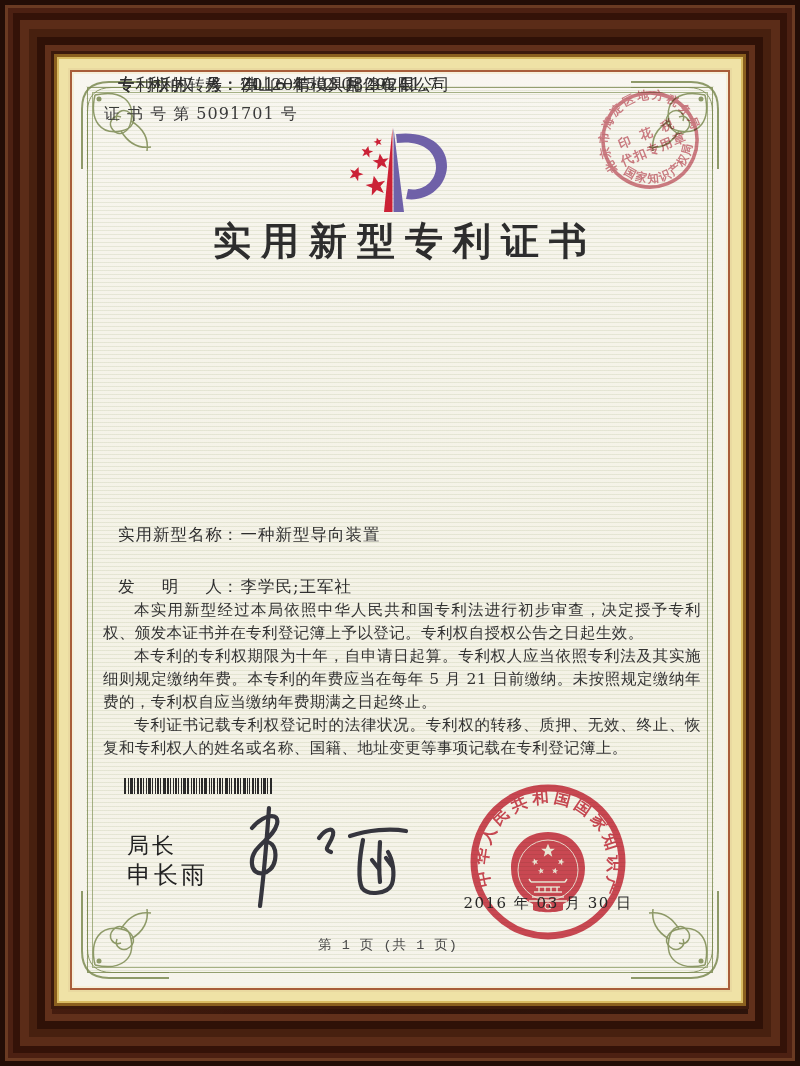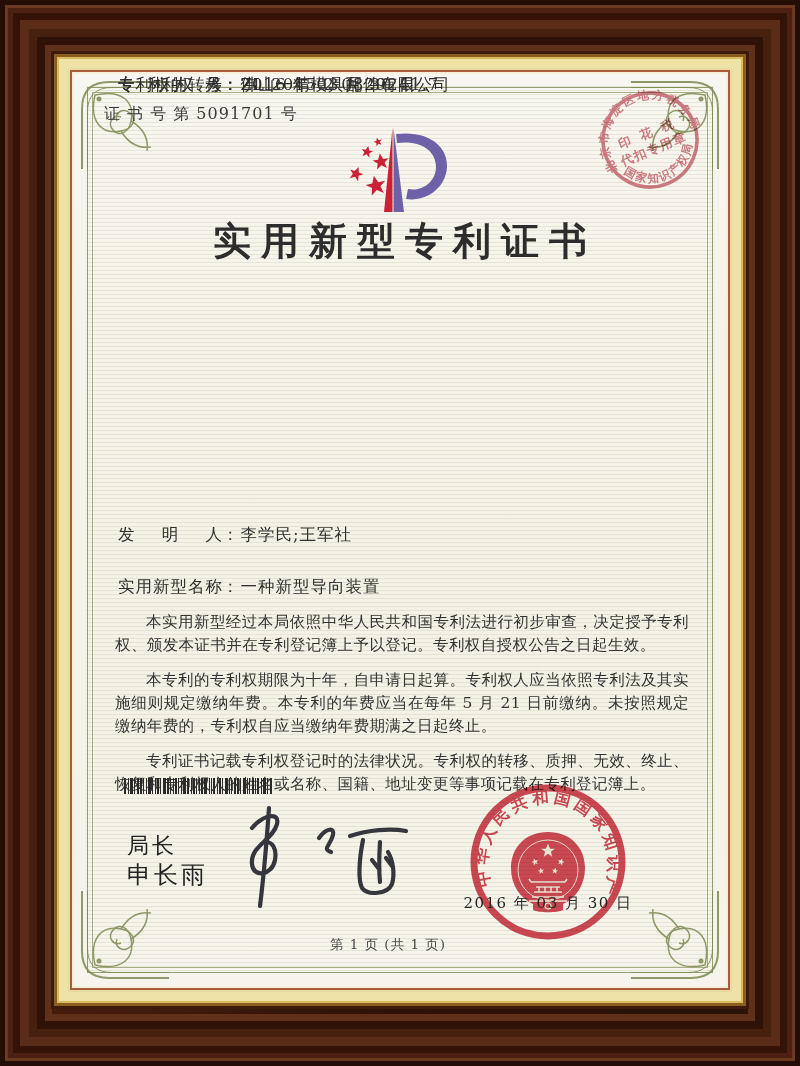--- a/index.html
+++ b/index.html
@@ -65,36 +65,36 @@
   .frow:nth-of-type(1){top:242px;}
   .frow:nth-of-type(2){top:294px;}
   .frow:nth-of-type(3){top:346px;}
   .frow:nth-of-type(4){top:398px;}
   .frow:nth-of-type(5){top:450px;}
   .frow:nth-of-type(6){top:502px;}
   .flabel{display:inline-block;width:104px;text-align:justify;text-align-last:justify;}
   .fcolon{display:inline-block;margin:0 2px 0 0;}
   .fvalue{letter-spacing:1px;}
   .paras{position:absolute;left:29px;right:25px;top:525px;color:#333;}
-  .paras p{margin:12px;font-size:15.5px;line-height:23px;text-indent:2em;text-align:justify;letter-spacing:0.4px;}
+  .paras p{margin:0;font-size:15.5px;line-height:23px;text-indent:2em;text-align:justify;letter-spacing:0.4px;}
   .barcode{position:absolute;left:50px;top:704px;}
   .officer-title{position:absolute;left:53px;top:757px;font-size:22px;letter-spacing:3px;color:#222;
     font-family:Liberation Serif, serif;}
   .officer-name{position:absolute;left:53px;top:757px;font-size:24px;letter-spacing:3px;color:#222;
     font-family:"DejaVu Sans","Liberation Sans",sans-serif;margin-top:28px;}
   .signature{position:absolute;left:148px;top:728px;}
   .seal{position:absolute;left:386px;top:700px;mix-blend-mode:multiply;opacity:.92;}
   .seal-date{
     position:absolute;left:380px;top:820px;width:188px;text-align:center;
     font-size:15px;color:#262626;letter-spacing:1.5px;white-space:nowrap;
   }
   .tax-stamp{position:absolute;left:514px;top:4px;transform:rotate(-22deg);mix-blend-mode:multiply;opacity:.85;}
   .footer{
     position:absolute;left:0;top:862px;width:100%;text-align:center;
-    font-size:13.5px;color:#4a4a4a;letter-spacing:1px;text-indent:-24px;
+    font-size:13.5px;color:#4a4a4a;letter-spacing:1px;text-indent:-24px;font-family:Liberation Mono, monospace;
   }
 </style>
 </head>
 <body>
 
 <div class="wood"></div>
 
 <div class="paper">
   <div class="pattern"></div>
   <div class="deco-border outer"></div>
@@ -151,24 +151,24 @@
       <use href="#star" transform="translate(36,64) scale(1.05) rotate(-12)"></use>
     </g>
     <polygon fill="#cb2136" points="52.5,6 44,90 52.5,90"></polygon>
     <polygon fill="#6f61a8" points="53.5,6 53.5,90 64,90"></polygon>
     <path fill="#6f61a8" d="M56 12 C88 8 108 24 107 45 C106 66 86 80 66 77 L68 67 C83 70 96 59 96 45 C96 28 80 18 57 21 Z"></path>
   </svg>
 
   <h1 class="title">实用新型专利证书</h1>
 
   <div class="frow">
+    <span class="flabel">实用新型名称</span><span class="fcolon">：</span><span class="fvalue">一种新型导向装置</span>
+  </div>
+  <div class="frow">
     <span class="flabel">发明人</span><span class="fcolon">：</span><span class="fvalue">李学民;王军社</span>
-  </div>
-  <div class="frow">
-    <span class="flabel">实用新型名称</span><span class="fcolon">：</span><span class="fvalue">一种新型导向装置</span>
   </div>
   <div class="frow">
     <span class="flabel">专利号</span><span class="fcolon">：</span><span class="fvalue">ZL 2015 2 0829241.7</span>
   </div>
   <div class="frow">
     <span class="flabel">专利权人</span><span class="fcolon">：</span><span class="fvalue">佛山一精模具配件有限公司</span>
   </div>
   <div class="frow">
     <span class="flabel">专利权的转移</span><span class="fcolon">：</span><span class="fvalue">2016 年 03 月 30 日</span>
   </div>

